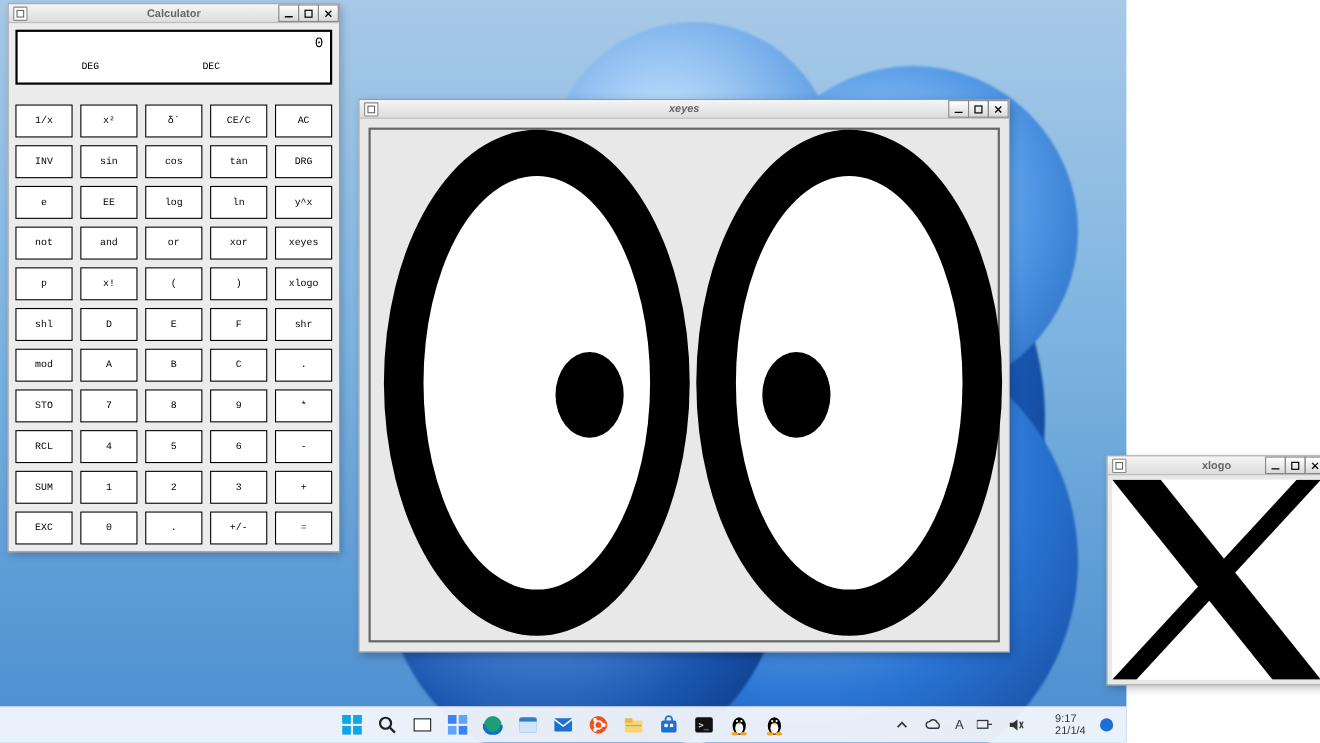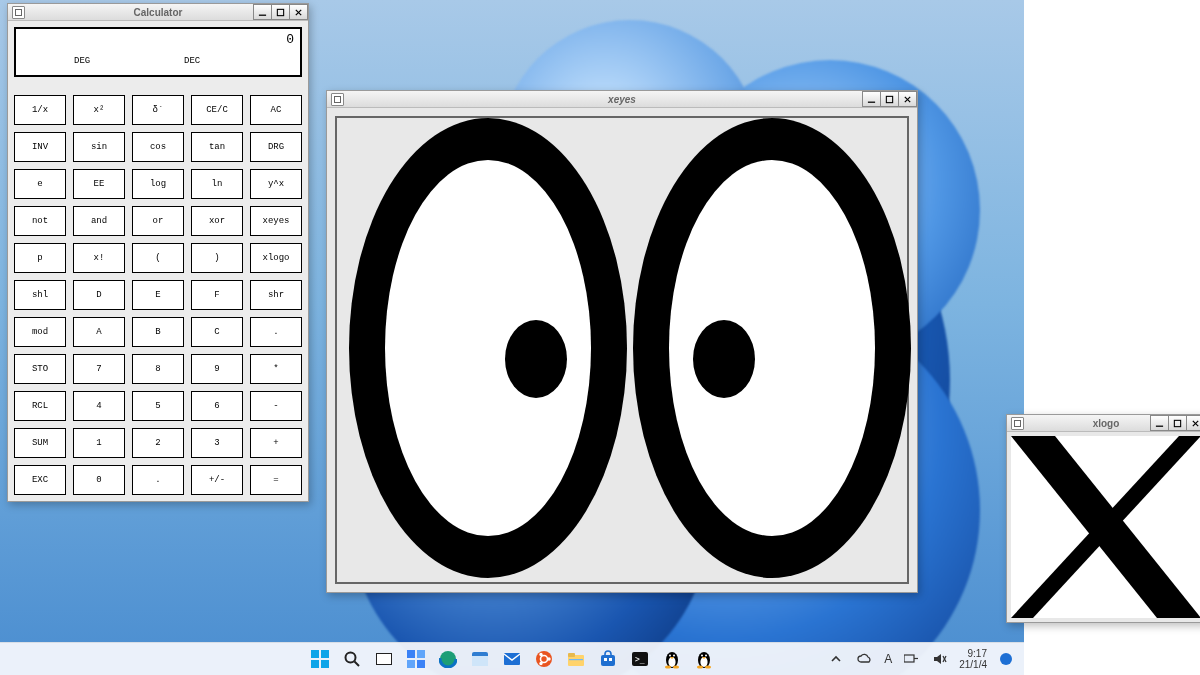--- a/index.html
+++ b/index.html
@@ -43,21 +43,21 @@
   
   #xlogo{left:994px;top:414px;width:198px;margin-left:12px;}
   #xlogo .body{padding:4px;background:#e8e8e8;}
   #xlogo .canvas{height:182px;background:#fff;position:relative;overflow:hidden;}
 
   
   #taskbar{position:absolute;bottom:0;left:0;width:100%;height:32px;background:rgba(248,250,253,.92);border-top:1px solid rgba(0,0,0,.08);display:flex;align-items:center;}
   #taskbar .center{position:absolute;left:50%;transform:translateX(-50%);display:flex;align-items:center;gap:12px;}
   #taskbar .tico{width:20px;height:20px;display:flex;align-items:center;justify-content:center;cursor:default;}
   #taskbar .tray{position:absolute;right:8px;display:flex;align-items:center;gap:9px;font-size:10px;color:#333;}
-  #taskbar .clock{text-align:right;line-height:11px;}
+  #taskbar .clock{line-height:11px;margin-left:16px;}
 </style>
 </head>
 <body>
 
 <div id="desktop">
   <div class="petal p1"></div>
   <div class="petal p2"></div>
   <div class="petal p3"></div>
   <div class="petal p4"></div>
   <div class="petal p5"></div>

